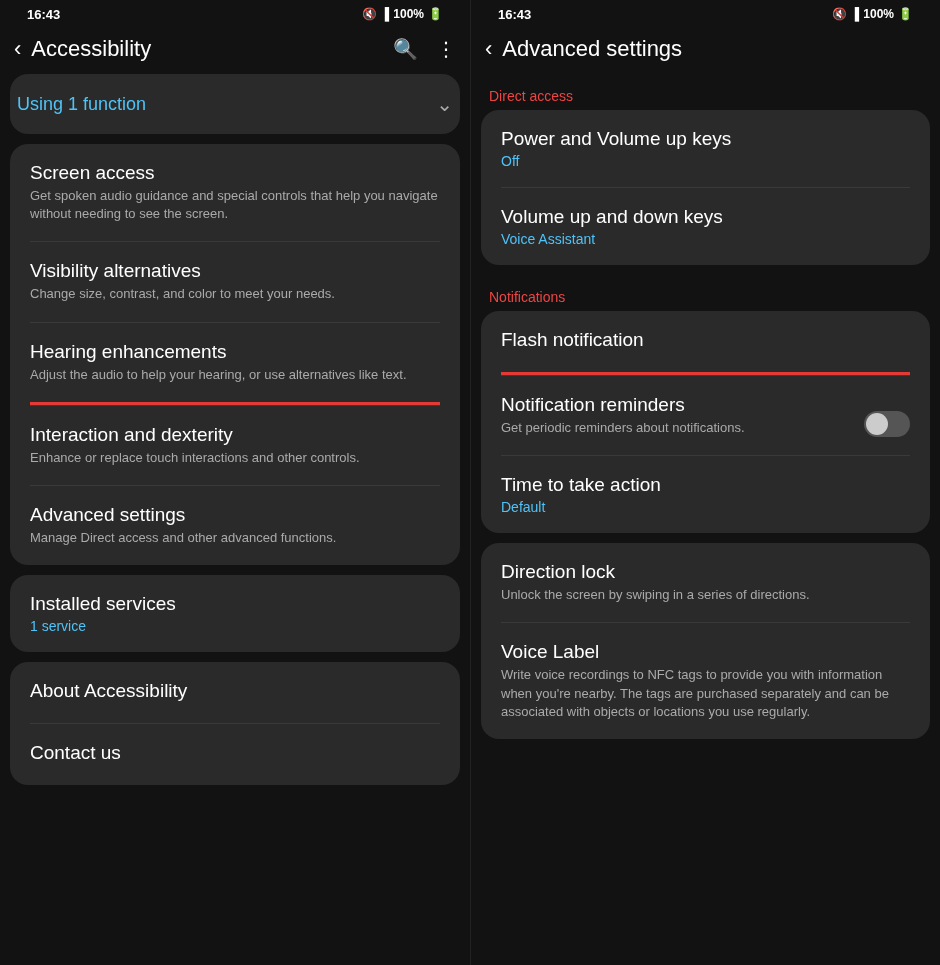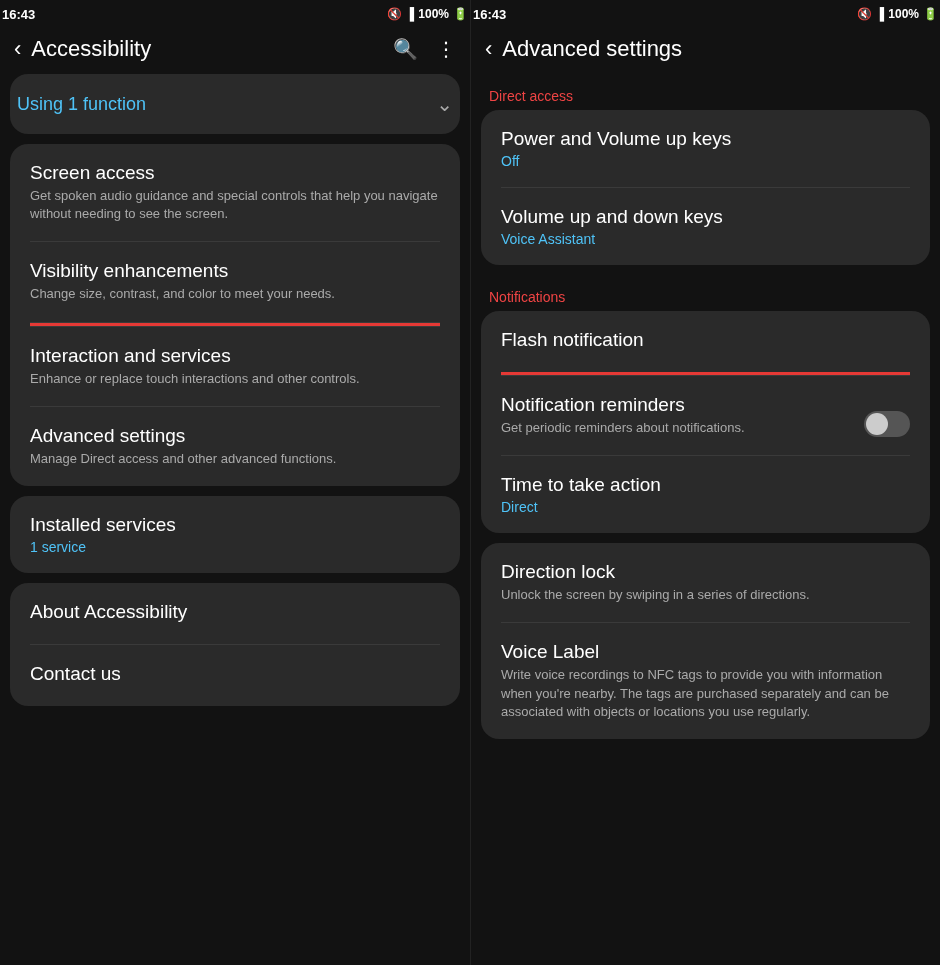--- a/index.html
+++ b/index.html
@@ -10,21 +10,21 @@
       font-family: 'Segoe UI', sans-serif;
       display: flex;
       overflow: hidden;
     }
 
     
     .status-bar {
       display: flex;
       justify-content: space-between;
       align-items: center;
-      padding: 6px 2px;
+      padding: 6px 27px;
       color: #fff;
       font-size: 13px;
       font-weight: 600;
       height: 28px;
     }
     .status-right {
       display: flex;
       align-items: center;
       gap: 4px;
       font-size: 12px;
@@ -211,30 +211,34 @@
 
     <div class="card">
 
       <div class="card-item">
         <div class="item-title">Screen access</div>
         <div class="item-subtitle">Get spoken audio guidance and special controls that help you navigate without needing to see the screen.</div>
       </div>
       <div class="divider"></div>
 
       <div class="card-item">
-        <div class="item-title">Visibility enhancements</div>
+        <div class="item-title">Visibility alternatives</div>
         <div class="item-subtitle">Change size, contrast, and color to meet your needs.</div>
       </div>
       <div class="divider"></div>
 
+      <div class="card-item">
+        <div class="item-title">Hearing enhancements</div>
+        <div class="item-subtitle">Adjust the audio to help your hearing, or use alternatives like text.</div>
+      </div>
       <div class="red-line"></div>
       <div class="divider"></div>
 
       <div class="card-item">
-        <div class="item-title">Interaction and services</div>
+        <div class="item-title">Interaction and dexterity</div>
         <div class="item-subtitle">Enhance or replace touch interactions and other controls.</div>
       </div>
       <div class="divider"></div>
 
       <div class="card-item">
         <div class="item-title">Advanced settings</div>
         <div class="item-subtitle">Manage Direct access and other advanced functions.</div>
       </div>
     </div>
 
@@ -311,21 +315,21 @@
           </div>
           <div class="toggle">
             <div class="toggle-knob"></div>
           </div>
         </div>
       </div>
       <div class="divider"></div>
 
       <div class="card-item">
         <div class="item-title">Time to take action</div>
-        <div class="item-accent">Direct</div>
+        <div class="item-accent">Default</div>
       </div>
     </div>
 
     <div class="card">
       <div class="card-item">
         <div class="item-title">Direction lock</div>
         <div class="item-subtitle">Unlock the screen by swiping in a series of directions.</div>
       </div>
       <div class="divider"></div>
 

